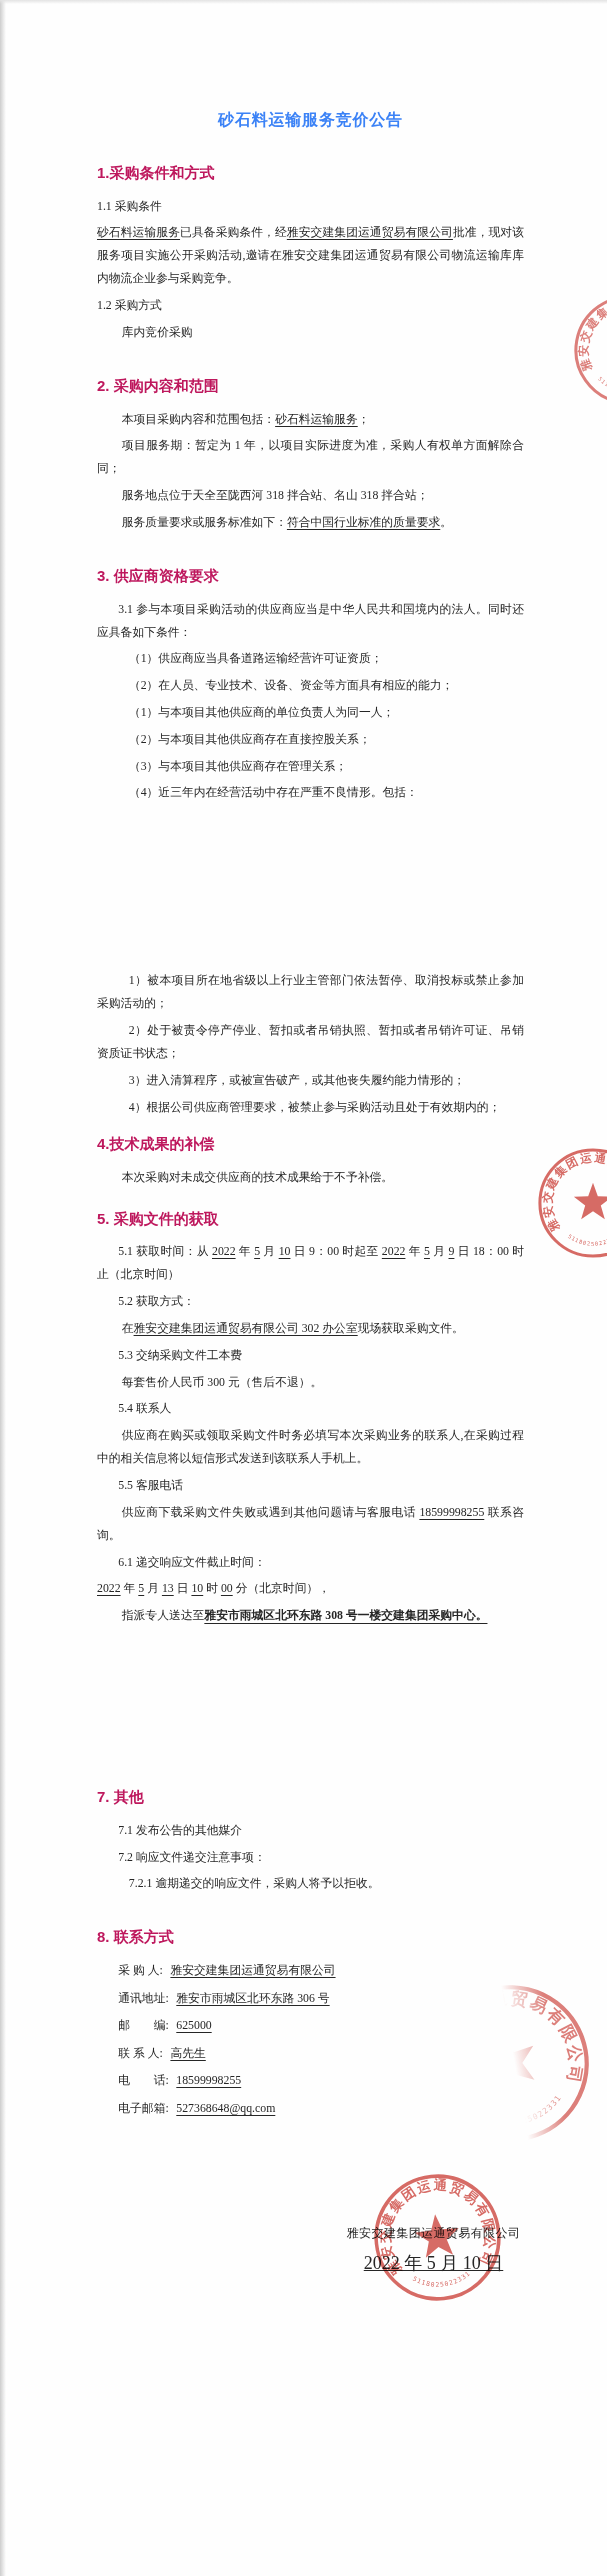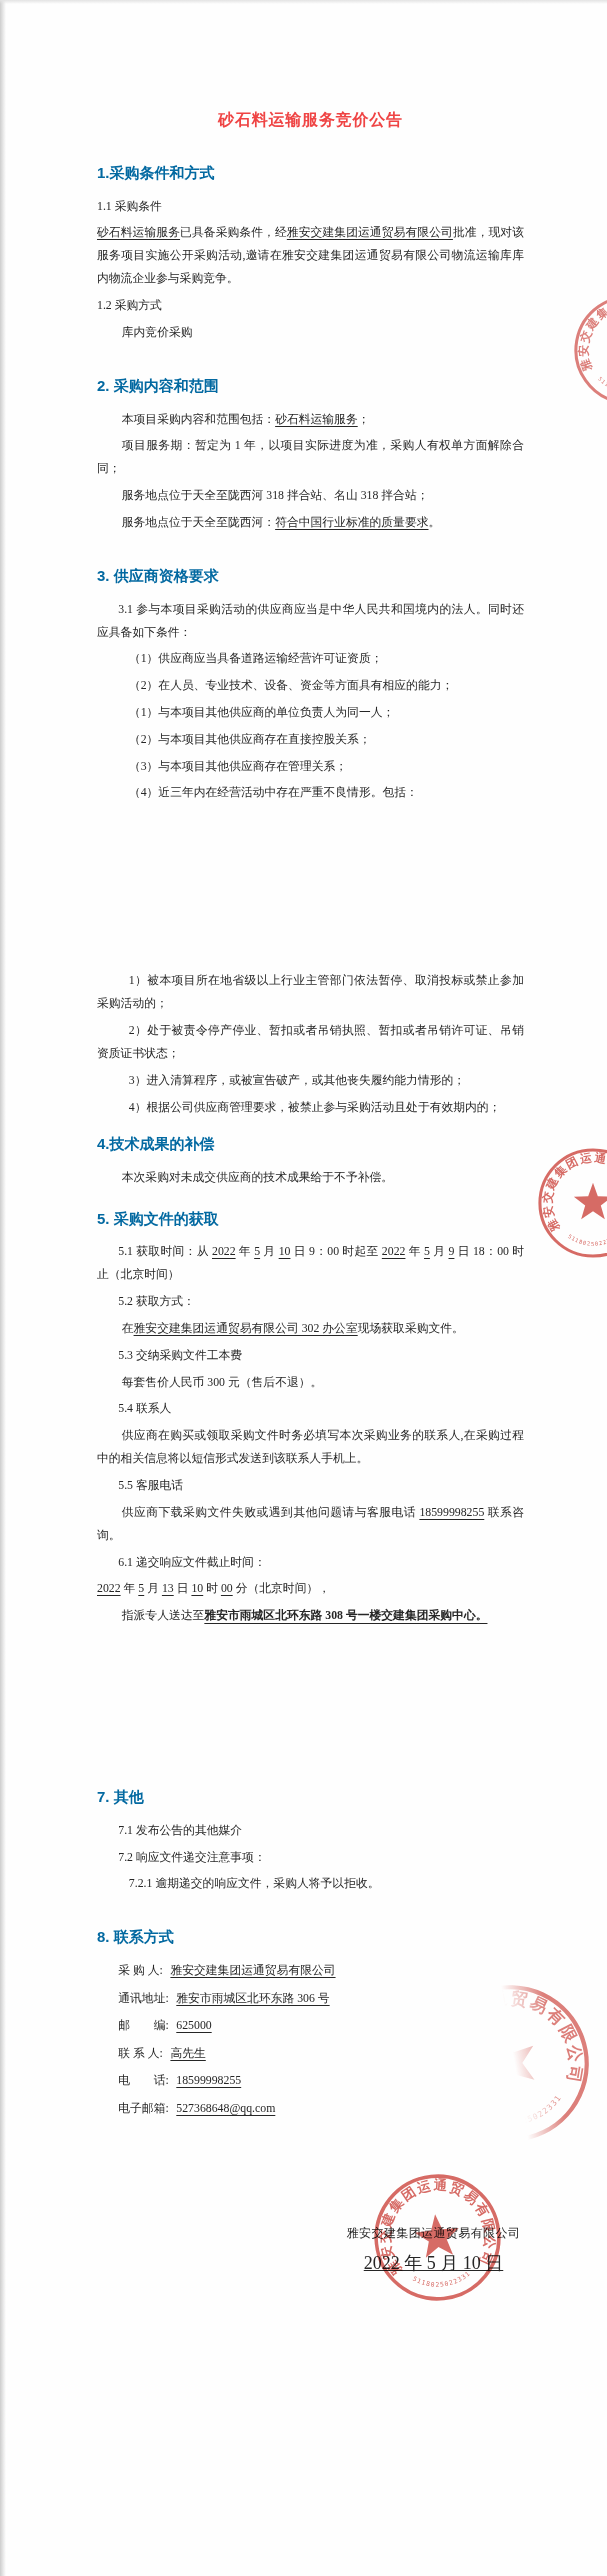--- a/index.html
+++ b/index.html
@@ -5,22 +5,22 @@
   html,body{margin:0;padding:0;}
   body{background:#ffffff;font-family:"Liberation Serif","DejaVu Serif",serif;color:#262626;}
   .page{position:relative;width:608px;height:2576px;margin:0 auto;background:#fefefe;overflow:hidden;}
   
   .edge-left{position:absolute;left:0;top:0;width:6px;height:100%;
     background:linear-gradient(to right,#cdcdcd,#e9e9e9 55%,rgba(255,255,255,0));}
   .edge-top{position:absolute;left:0;top:0;width:100%;height:3.8px;
     background:linear-gradient(to bottom,#e3e3e3,rgba(255,255,255,0));}
   .content{position:relative;margin-left:97px;width:427px;}
   .title{margin:108px 0 0;text-align:center;font-family:"Liberation Sans","DejaVu Sans",sans-serif;
-    font-weight:bold;font-size:16px;line-height:23px;letter-spacing:0.8px;color:#ef4444;}
-  h2{font-family:"Liberation Sans","DejaVu Sans",sans-serif;font-weight:bold;color:#0369a1;
+    font-weight:bold;font-size:16px;line-height:23px;letter-spacing:0.8px;color:#3b82f6;}
+  h2{font-family:"Liberation Sans","DejaVu Sans",sans-serif;font-weight:bold;color:#be185d;
     font-size:15px;line-height:23px;margin:30px 0 10.6px;}
   .para{margin:3.8px 0 0;font-size:11.8px;line-height:23px;text-align:justify;}
   .i18{text-indent:1.8em;}
   .i2{text-indent:2.1em;}
   .i27{text-indent:2.7em;}
   .u{text-decoration:underline;text-underline-offset:3px;text-decoration-thickness:0.8px;}
   .bu{font-weight:bold;text-decoration:underline;text-underline-offset:3.8px;}
   .sp1{height:161px;}
   .sp2{height:128px;}
   .row{margin-top:4.6px;}
@@ -51,21 +51,21 @@
     <h2>1.采购条件和方式</h2>
     <p class="para">1.1 采购条件</p>
     <p class="para"><span class="u">砂石料运输服务</span><span>已具备采购条件，经</span><span class="u">雅安交建集团运通贸易有限公司</span><span>批准，现对该服务项目实施公开采购活动,邀请在雅安交建集团运通贸易有限公司物流运输库库内物流企业参与采购竞争。</span></p>
     <p class="para">1.2 采购方式</p>
     <p class="para i2">库内竞价采购</p>
 
     <h2>2. 采购内容和范围</h2>
     <p class="para i2"><span>本项目采购内容和范围包括：</span><span class="u">砂石料运输服务</span><span>；</span></p>
     <p class="para i2">项目服务期：暂定为 1 年，以项目实际进度为准，采购人有权单方面解除合同；</p>
     <p class="para i2">服务地点位于天全至陇西河 318 拌合站、名山 318 拌合站；</p>
-    <p class="para i2"><span>服务地点位于天全至陇西河：</span><span class="u">符合中国行业标准的质量要求</span><span>。</span></p>
+    <p class="para i2"><span>服务质量要求或服务标准如下：</span><span class="u">符合中国行业标准的质量要求</span><span>。</span></p>
 
     <h2>3. 供应商资格要求</h2>
     <p class="para i18">3.1 参与本项目采购活动的供应商应当是中华人民共和国境内的法人。同时还应具备如下条件：</p>
     <p class="para i27">（1）供应商应当具备道路运输经营许可证资质；</p>
     <p class="para i27">（2）在人员、专业技术、设备、资金等方面具有相应的能力；</p>
     <p class="para i27">（1）与本项目其他供应商的单位负责人为同一人；</p>
     <p class="para i27">（2）与本项目其他供应商存在直接控股关系；</p>
     <p class="para i27">（3）与本项目其他供应商存在管理关系；</p>
     <p class="para i27">（4）近三年内在经营活动中存在严重不良情形。包括：</p>
     <div class="sp1"></div>

